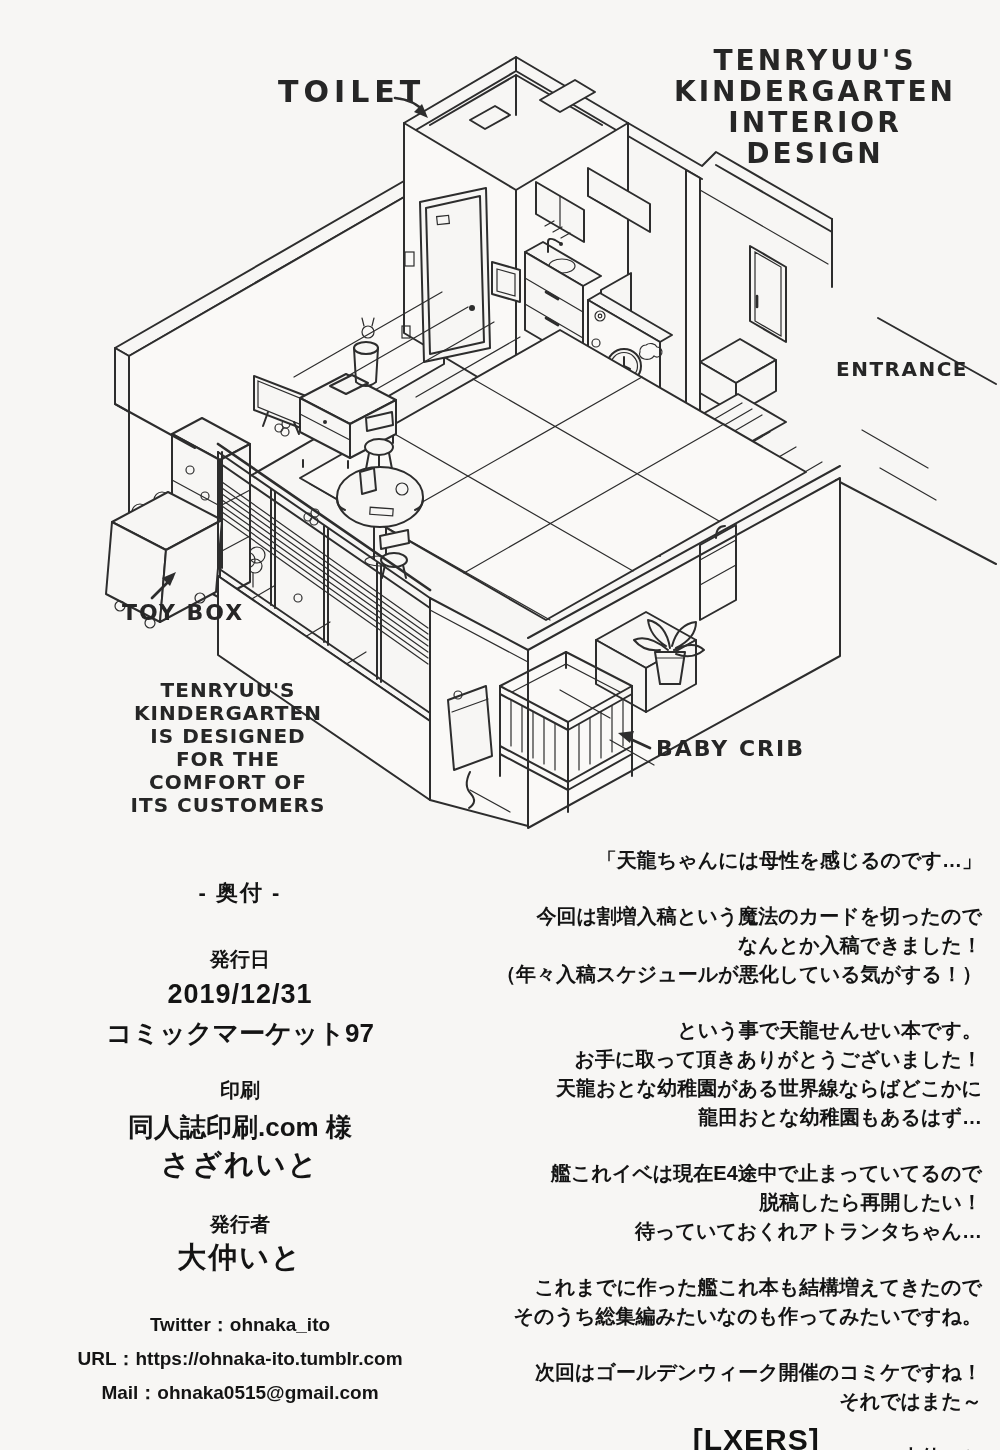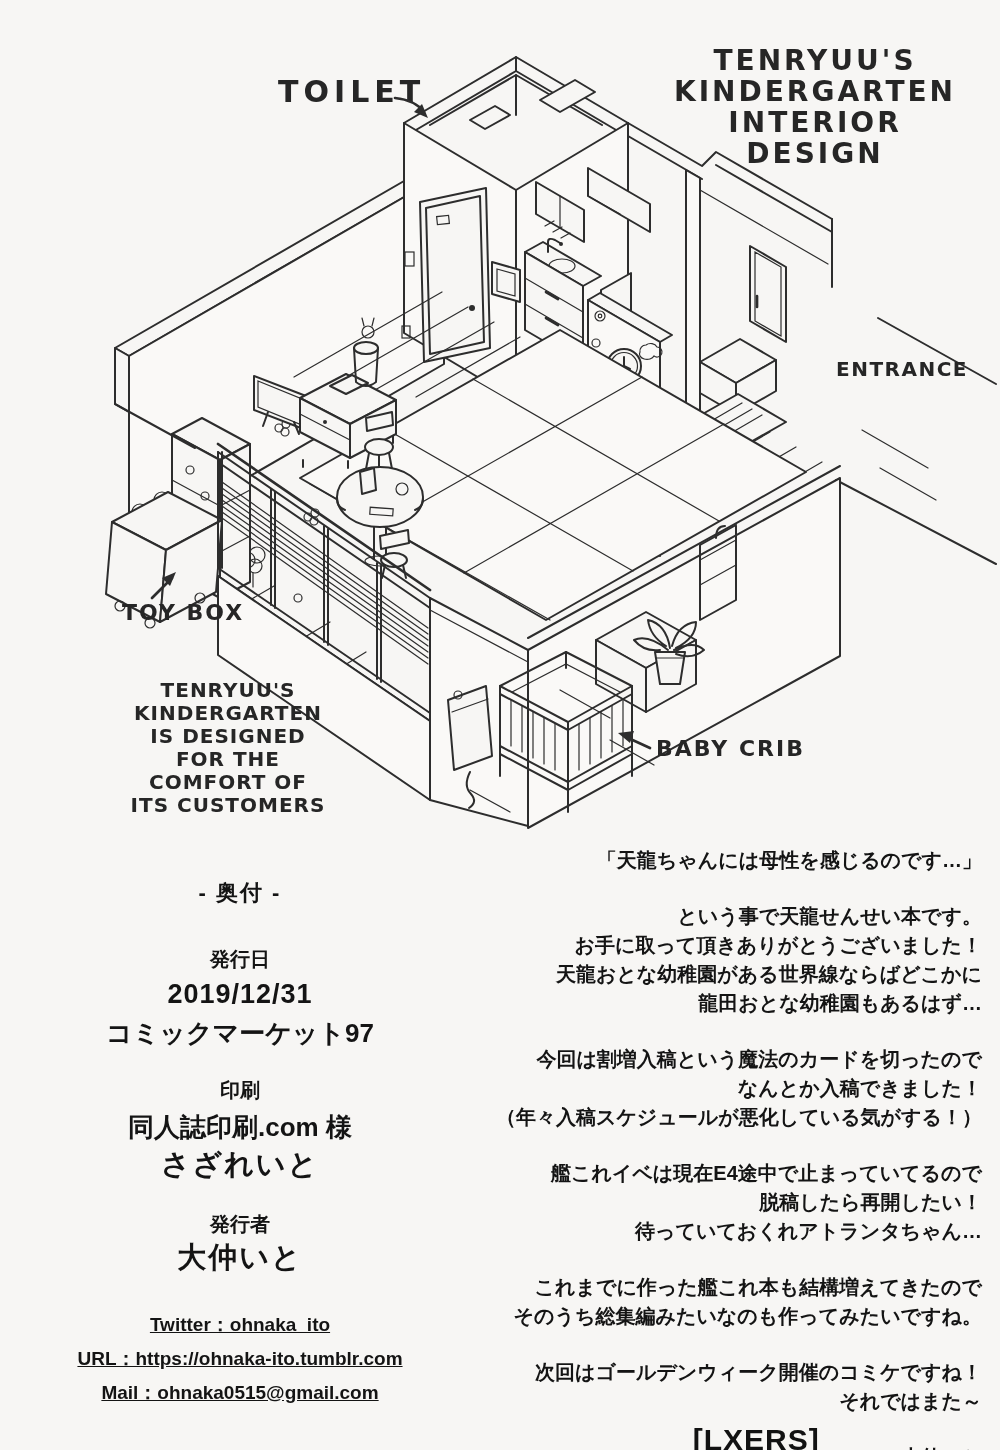--- a/index.html
+++ b/index.html
@@ -8,21 +8,21 @@
   .page{position:absolute;inset:0;}
   svg text{font-family:"DejaVu Sans",sans-serif;fill:#262626;}
   
   .colophon{position:absolute;left:62px;top:878px;width:356px;text-align:center;
             font-weight:bold;color:#141414;}
   .colophon .heading{font-size:22px;margin-bottom:38px;letter-spacing:2px;}
   .colophon .lbl{font-size:20px;margin-top:26px;}
   .colophon .big{font-size:27px;margin-top:6px;letter-spacing:1px;}
   .colophon .med{font-size:26px;margin-top:6px;}
   .colophon .huge{font-size:29px;margin-top:0;letter-spacing:2px;}
-  .colophon .contact{font-size:19px;margin-top:8px;text-decoration:underline;}
+  .colophon .contact{font-size:19px;margin-top:8px;}
   .colophon .contact-block{margin-top:34px;}
   .afterword{position:absolute;left:452px;top:846px;width:530px;color:#141414;
              font-size:20px;font-weight:600;line-height:29px;}
   .afterword .para{margin-bottom:27px;text-align:right;}
   .watermark{position:absolute;right:28px;top:1424px;text-align:left;color:#121212;
              font-weight:bold;line-height:32px;}
   .watermark .l1{font-size:30px;letter-spacing:1px;}
   .watermark .l2{font-size:35px;letter-spacing:1px;}
   
   .ln{stroke:#2d2d2d;fill:none;stroke-width:2;stroke-linecap:round;stroke-linejoin:round;}
@@ -347,31 +347,31 @@
     <div class="contact">Mail：ohnaka0515@gmail.com</div>
   </div>
 
 </div>
 
 <div class="afterword">
   <div class="para">
     <div>「天龍ちゃんには母性を感じるのです…」</div>
   </div>
   <div class="para">
+    <div>今回は割増入稿という魔法のカードを切ったので</div>
+    <div>なんとか入稿できました！</div>
+    <div>（年々入稿スケジュールが悪化している気がする！）</div>
+  </div>
+  <div class="para">
     <div>という事で天龍せんせい本です。</div>
     <div>お手に取って頂きありがとうございました！</div>
     <div>天龍おとな幼稚園がある世界線ならばどこかに</div>
     <div>龍田おとな幼稚園もあるはず…</div>
   </div>
   <div class="para">
-    <div>今回は割増入稿という魔法のカードを切ったので</div>
-    <div>なんとか入稿できました！</div>
-    <div>（年々入稿スケジュールが悪化している気がする！）</div>
-  </div>
-  <div class="para">
     <div>艦これイベは現在E4途中で止まっていてるので</div>
     <div>脱稿したら再開したい！</div>
     <div>待っていておくれアトランタちゃん…</div>
   </div>
   <div class="para">
     <div>これまでに作った艦これ本も結構増えてきたので</div>
     <div>そのうち総集編みたいなのも作ってみたいですね。</div>
   </div>
   <div class="para">
     <div>次回はゴールデンウィーク開催のコミケですね！</div>

